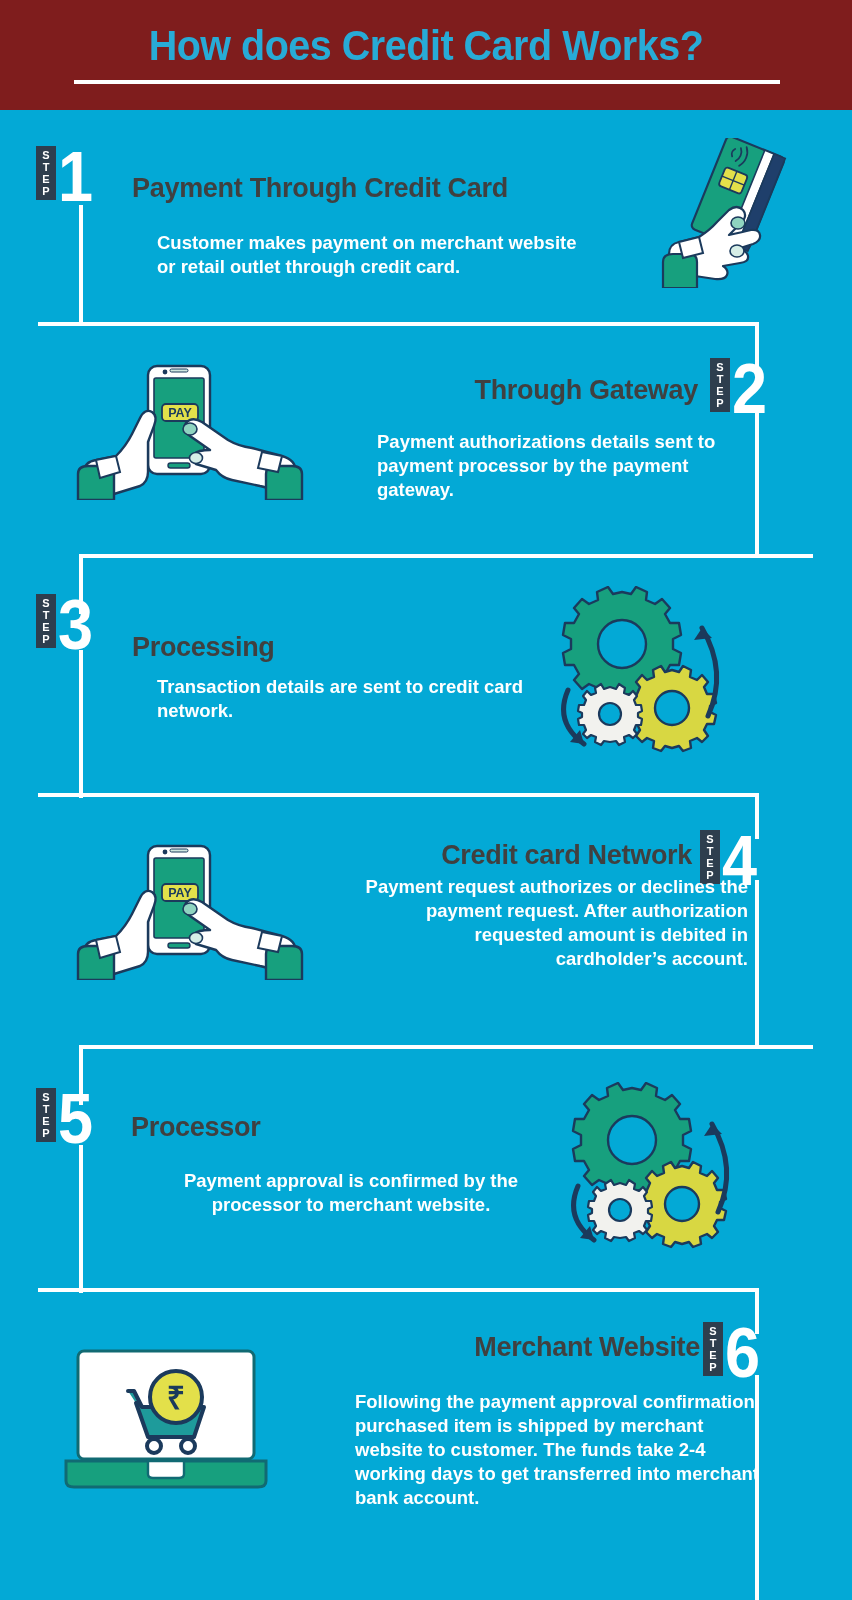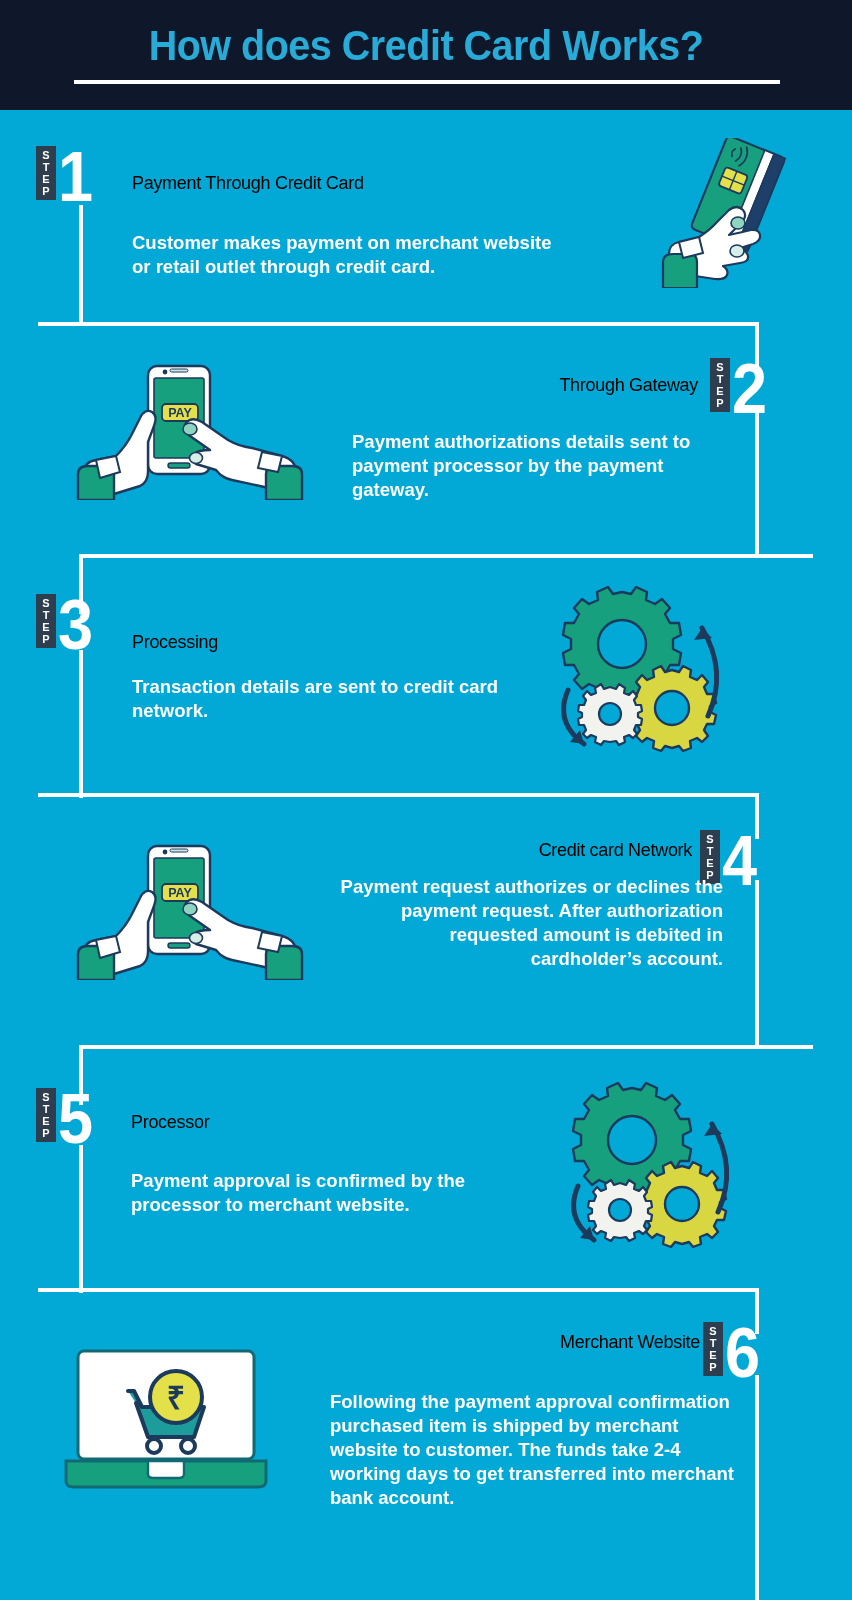--- a/index.html
+++ b/index.html
@@ -15,21 +15,21 @@
     width: 852px;
     height: 1600px;
     background: #03a9d6;
   }
 
   
   .header {
     position: absolute;
     left: 0; top: 0;
     width: 852px; height: 110px;
-    background: #0f172a;
+    background: #7f1d1d;
   }
   .header-title {
     position: absolute;
     left: 0; top: 22px;
     width: 852px;
     text-align: center;
     font-size: 42px;
     font-weight: bold;
     letter-spacing: -0.5px;
     color: #28abd6;
@@ -72,32 +72,33 @@
     font-weight: bold;
     color: #ffffff;
     margin-left: 2px;
     font-family: "Liberation Sans", sans-serif;
     transform: scaleX(0.9);
     transform-origin: left top;
   }
 
   .step-title {
     position: absolute;
-    font-size: 18px;
-    font-weight: normal;
-    color: #000000;
+    font-size: 27px;
+    font-weight: bold;
+    color: #404040;
     letter-spacing: -0.3px;
     white-space: nowrap;
   }
   .step-body {
     position: absolute;
     font-size: 18.5px;
     line-height: 24px;
     font-weight: bold;
     color: #ffffff;
+    margin-left: 25px;
   }
   .align-right { text-align: right; }
 
   .art { position: absolute; }
 </style>
 </head>
 <body>
 
 <div id="page">
 
@@ -294,21 +295,21 @@
     <div class="badge-wrap" style="left:36px; top:1088px;">
       <div class="step-tag">
         <span>S</span>
         <span>T</span>
         <span>E</span>
         <span>P</span>
       </div>
       <div class="step-num">5</div>
     </div>
     <div class="step-title" style="left:131px; top:1112px;">Processor</div>
-    <div class="step-body" style="left:131px; top:1169px; width:390px;">Payment approval is confirmed by the processor to merchant website.</div>
+    <div class="step-body" style="left:131px; top:1169px; width:390px;text-align:center;">Payment approval is confirmed by the processor to merchant website.</div>
 
     <div class="art" style="left:566px; top:1082px; width:180px; height:170px;">
       <svg viewBox="0 0 180 170" width="180" height="170">
         <g transform="translate(66,58)">
           <path d="M0,-52 L9,-50 L14,-57 L25,-52 L24,-44 L33,-40 L40,-45 L48,-36 L43,-30 L48,-21 L57,-21 L59,-9 L51,-5 L51,5 L59,9 L57,21 L48,21 L43,30 L48,36 L40,45 L33,40 L24,44 L25,52 L14,57 L9,50 L0,52 L-9,50 L-14,57 L-25,52 L-24,44 L-33,40 L-40,45 L-48,36 L-43,30 L-48,21 L-57,21 L-59,9 L-51,5 L-51,-5 L-59,-9 L-57,-21 L-48,-21 L-43,-30 L-48,-36 L-40,-45 L-33,-40 L-24,-44 L-25,-52 L-14,-57 L-9,-50 Z" fill="#17a07e" stroke="#1b3a5c" stroke-width="2.4" stroke-linejoin="round"></path>
           <circle cx="0" cy="0" r="24" fill="#03a9d6" stroke="#1b3a5c" stroke-width="2.4"></circle>
         </g>
         <g transform="translate(116,122)">
           <path d="M0,-38 L7,-36 L11,-42 L19,-38 L18,-31 L25,-28 L30,-33 L36,-26 L32,-21 L35,-14 L42,-14 L44,-5 L38,-2 L38,4 L44,7 L42,16 L35,16 L32,22 L36,28 L30,34 L25,30 L18,33 L19,40 L11,43 L7,38 L0,40 L-7,38 L-11,43 L-19,40 L-18,33 L-25,30 L-30,34 L-36,28 L-32,22 L-35,16 L-42,16 L-44,7 L-38,4 L-38,-2 L-44,-5 L-42,-14 L-35,-14 L-32,-21 L-36,-26 L-30,-33 L-25,-28 L-18,-31 L-19,-38 L-11,-42 L-7,-36 Z" fill="#d8d742" stroke="#1b3a5c" stroke-width="2.4" stroke-linejoin="round"></path>
           <circle cx="0" cy="0" r="17" fill="#03a9d6" stroke="#1b3a5c" stroke-width="2.4"></circle>

